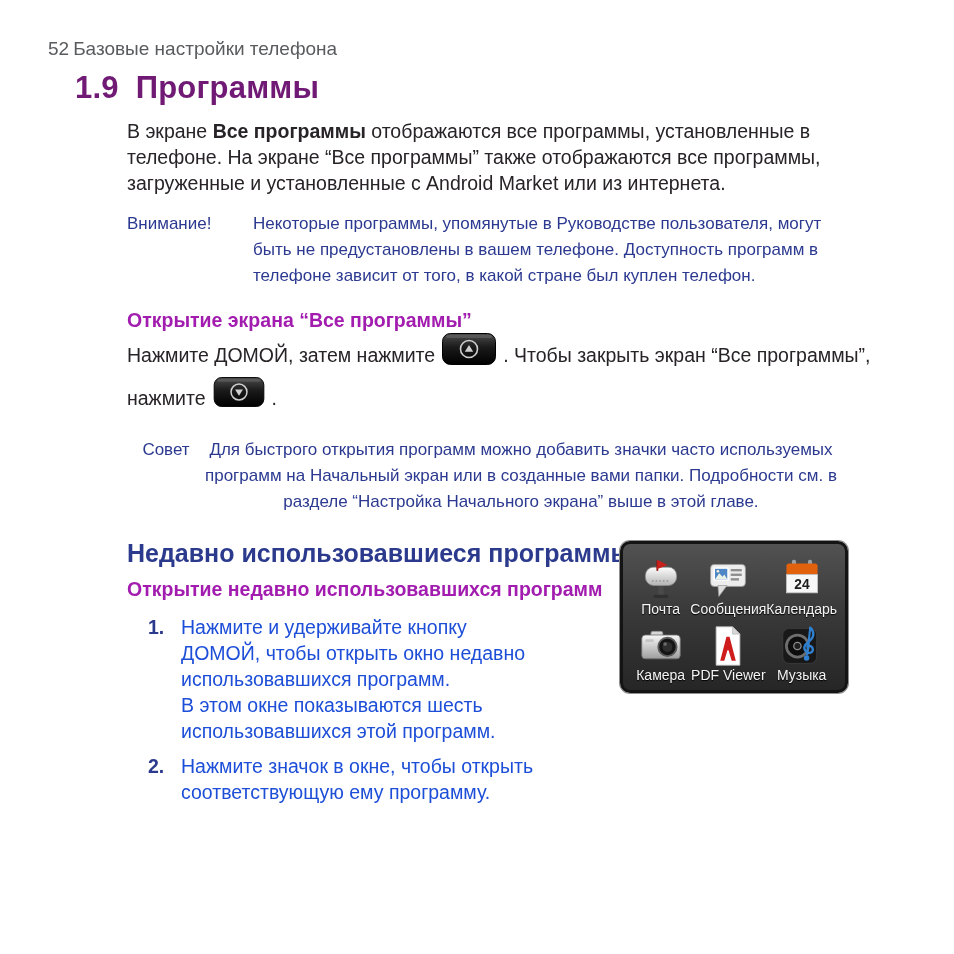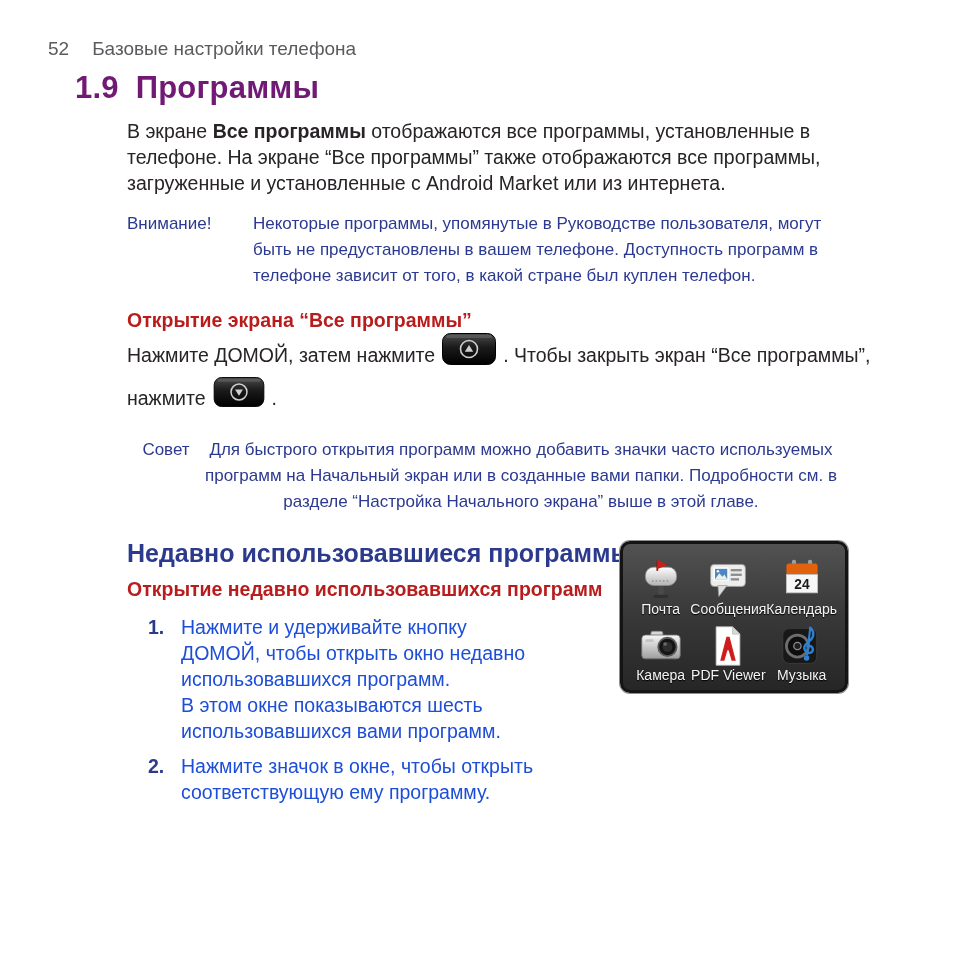--- a/index.html
+++ b/index.html
@@ -1,41 +1,41 @@
 <!DOCTYPE html>
 <html><head>
 <meta charset="utf-8">
 <style>
   * { margin:0; padding:0; box-sizing:border-box; }
   html,body { width:954px; height:954px; background:#ffffff; overflow:hidden;
               font-family:"Liberation Sans", sans-serif; }
   .page { position:relative; width:954px; height:954px; }
 
-  .page-header { position:absolute; left:48px; top:38px; display:flex; gap:23px;
+  .page-header { position:absolute; left:48px; top:38px; display:flex; gap:4px;
                  font-size:19px; color:#5a5b5e; }
 
   .h1 { position:absolute; left:75px; top:70px; display:flex; gap:17px;
         font-size:31px; font-weight:700; color:#701a75; letter-spacing:0.2px; }
 
   .content { position:absolute; left:127px; top:118px; width:748px; }
 
   .intro { font-size:19.5px; line-height:26px; color:#272327; }
   .intro .ln { display:block; }
   .intro .b { font-weight:700; }
 
   .note { display:flex; color:#2b3990; }
   .note .label { font-weight:400; font-size:17px; line-height:26px; flex-shrink:0; }
   .note .text  { font-size:17px; line-height:26px; }
   .note .text .ln { display:block; }
   .note.warning { margin-top:15px; }
   .note.warning .label { width:126px; }
   .note.tip { margin-top:16px;text-align:center; }
   .note.tip .label { width:78px; }
 
-  .h3 { font-size:19.5px; font-weight:700; color:#b91c1c; margin-top:20px; }
+  .h3 { font-size:19.5px; font-weight:700; color:#a21caf; margin-top:20px; }
 
   .press { font-size:19.5px; line-height:37px; color:#272327; margin-top:3px; }
   .hw-btn { vertical-align:middle; margin:0 7px; position:relative; top:-2px; }
 
   .h2 { font-size:25px; font-weight:700; color:#2b3a8d; margin-top:24px; }
   .h3.sub { margin-top:10px; }
 
   .steps { margin-top:13px; padding-left:21px; }
   .step { display:flex; margin-bottom:9px; }
   .step .num { width:33px; flex-shrink:0; color:#2b3a8d; font-weight:700;
@@ -131,21 +131,21 @@
     <div class="h3 sub">Открытие недавно использовавшихся программ</div>
 
     <div class="steps">
       <div class="step">
         <span class="num">1.</span>
         <span class="lines">
           <span class="ln">Нажмите и удерживайте кнопку</span>
           <span class="ln">ДОМОЙ, чтобы открыть окно недавно</span>
           <span class="ln">использовавшихся программ.</span>
           <span class="ln">В этом окне показываются шесть</span>
-          <span class="ln">использовавшихся вами программ.</span>
+          <span class="ln">использовавшихся этой программ.</span>
         </span>
       </div>
       <div class="step">
         <span class="num">2.</span>
         <span class="lines">
           <span class="ln">Нажмите значок в окне, чтобы открыть</span>
           <span class="ln">соответствующую ему программу.</span>
         </span>
       </div>
     </div>

